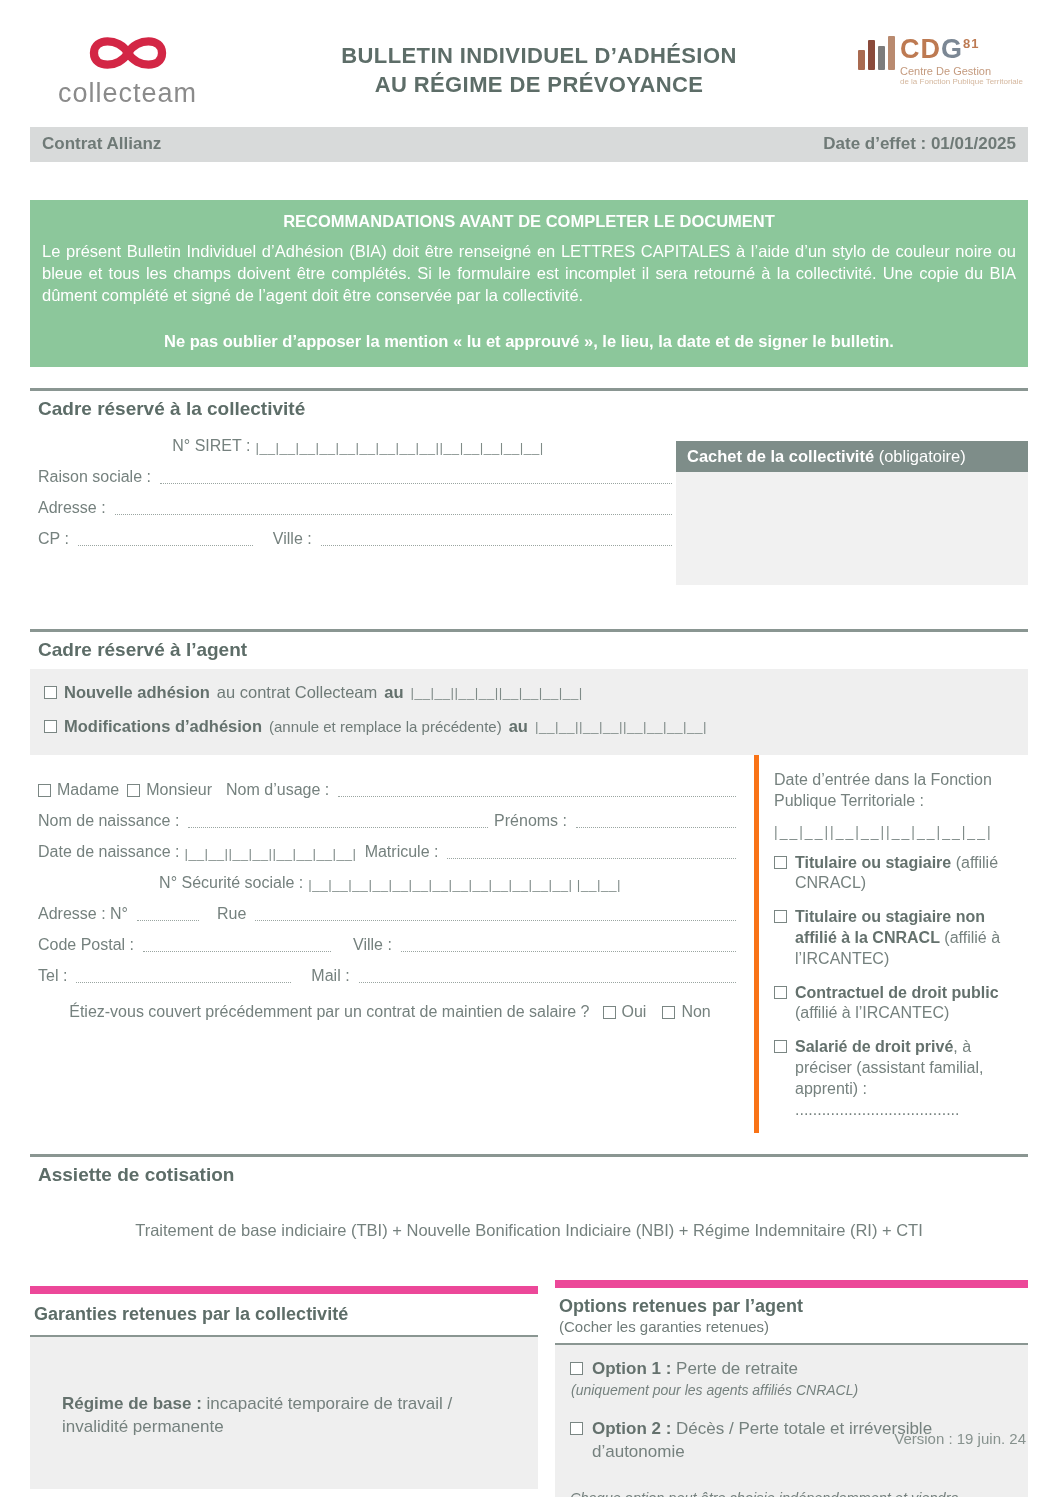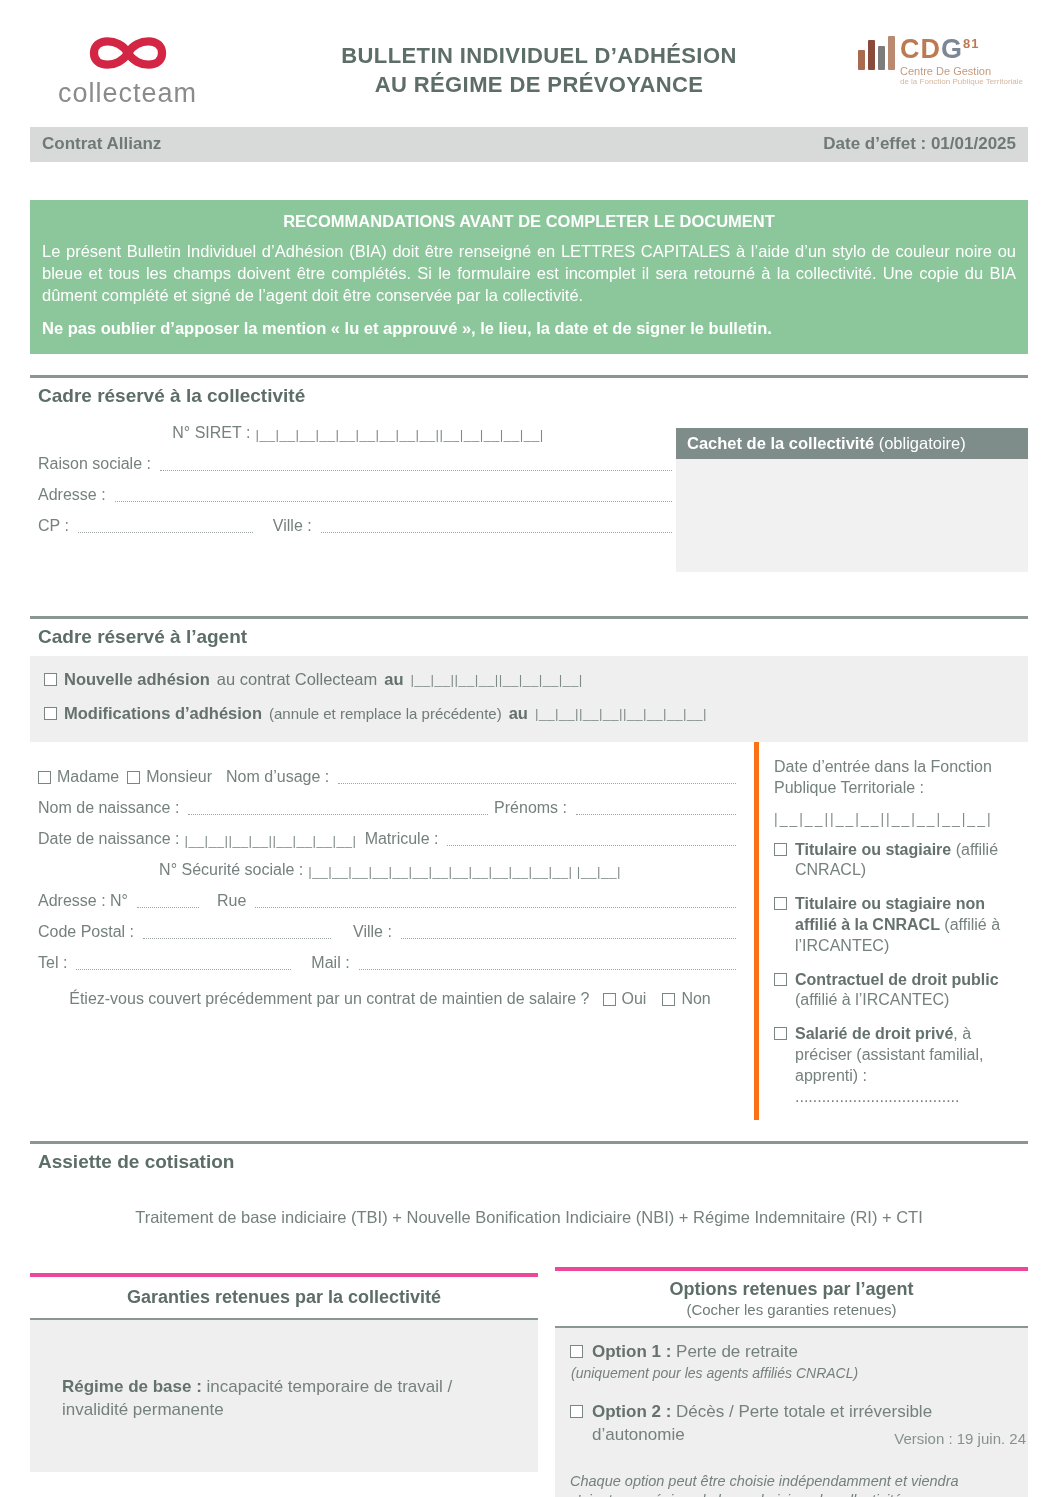--- a/index.html
+++ b/index.html
@@ -31,21 +31,21 @@
   .cdg-l2 { font-size: 8px; color: #d4b79e; }
 
   
   .contract-bar { margin-top: 18px; background: #d8dada; display: flex; justify-content: space-between;
     padding: 7px 12px 8px; font-weight: bold; color: #6f7a77; font-size: 17px; }
 
   
   .reco { margin-top: 38px; background: #8cc79b; color: #ffffff; padding: 12px 12px 16px; font-size: 16.5px; }
   .reco-title { text-align: center; font-weight: bold; margin-bottom: 9px; }
   .reco-body { line-height: 1.34; text-align: justify; }
-  .reco-footer { font-weight: bold; margin-top: 13px; }
+  .reco-footer { text-align: center; font-weight: bold; margin-top: 26px; }
 
   
   .sec { border-top: 3px solid #8a9692; margin-top: 21px; }
   .sec-h { font-size: 19px; font-weight: bold; color: #5d6d68; padding: 7px 8px 3px; }
 
   
   .frow { display: flex; align-items: flex-end; font-size: 16px; color: #75817e; margin-bottom: 13px; white-space: nowrap; justify-content: center; }
   .frow .lbl { margin-right: 5px; }
   .fill { flex: 1; border-bottom: 1.5px dotted #9aa5a1; height: 13px; margin: 0 6px 2px 4px; min-width: 30px; }
   .fill.fixed { flex: 0 0 auto; }
@@ -75,21 +75,21 @@
   .sb-item .cb { margin-top: 3px; }
   .inline-cb { display: inline-flex; align-items: center; gap: 6px; margin-left: 8px; }
 
   
   .formula { text-align: center; font-size: 16.5px; color: #75817e; padding: 32px 0 6px; }
 
   
   .bottom { display: flex; gap: 17px; margin-top: 34px; align-items: flex-start; }
   .bcol-left { width: 508px; }
   .bcol-right { flex: 1; }
-  .btitle { border-top: 4px solid #ec4899; border-bottom: 2px solid #8a9692; text-align: center;
+  .btitle { border-top: 8px solid #ec4899; border-bottom: 2px solid #8a9692; text-align: left;
     color: #5d6d68; padding: 8px 4px; }
   .btitle .t { font-size: 18px; font-weight: bold; }
   .btitle .st { font-size: 15px; font-weight: normal; color: #6f7b78; margin-top: 1px; }
   .bcol-left .btitle { margin-top: 6px; padding: 10px 4px; }
   .bbox { background: #efefef; }
   .bbox-left { height: 152px; padding: 56px 24px 16px 32px; font-size: 17px; line-height: 1.35; }
   .bbox-right { padding: 13px 15px 12px; font-size: 17px; }
   .opt-row { display: flex; gap: 9px; line-height: 1.3; }
   .opt-row .cb { margin-top: 4px; }
   .opt-note { font-style: italic; font-size: 14px; margin: 2px 0 0 1px; }

